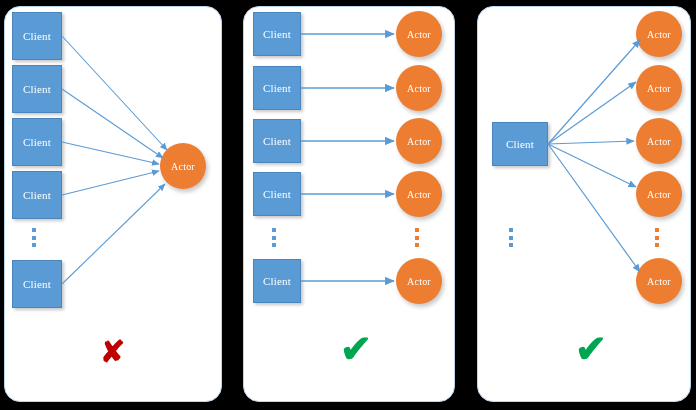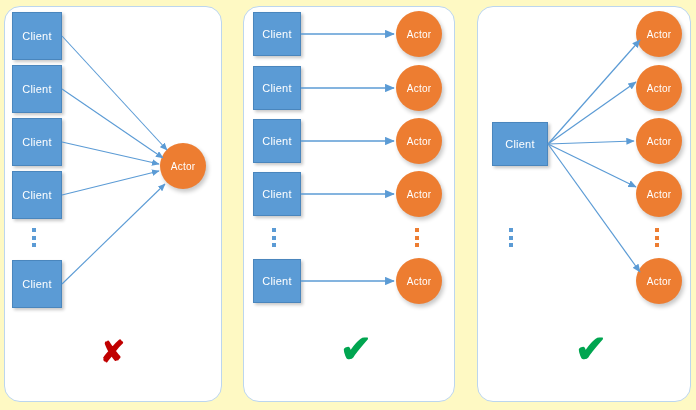--- a/index.html
+++ b/index.html
@@ -11,21 +11,22 @@
     width: 696px;
     height: 410px;
     font-family: "Liberation Sans", sans-serif;
     overflow: hidden;
     position: relative;
   }
   #stage {
     position: relative;
     width: 696px;
     height: 410px;
-    background: #fef9c3;
+    background: #000000;
+    font-family: Liberation Serif, serif;
   }
   .panel {
     position: absolute;
     top: 6px;
     height: 396px;
     border: 1px solid #bcd6ee;
     border-radius: 16px;
     background: #ffffff;
     box-sizing: border-box;
   }

